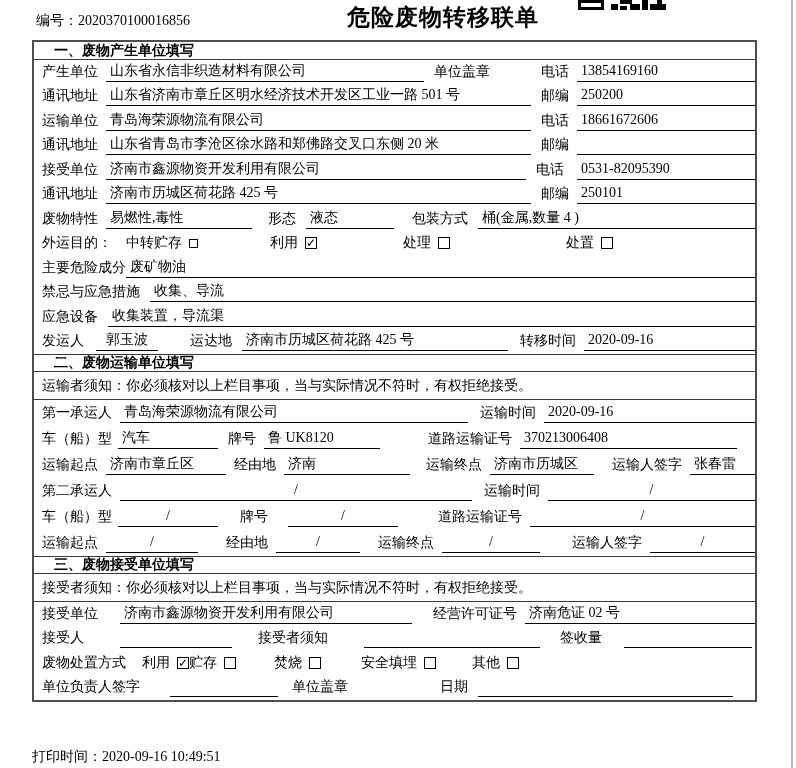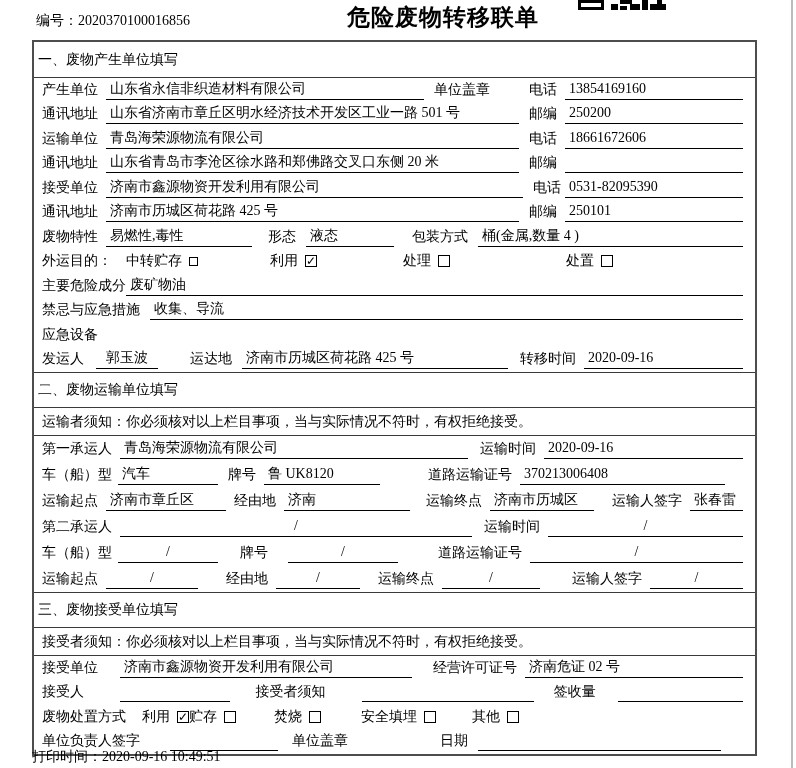--- a/index.html
+++ b/index.html
@@ -15,29 +15,29 @@
     font-size:23px; font-weight:bold; letter-spacing:1px;
   }
   .qr-frag { position:absolute; left:578px; top:0; }
   .page-edge { position:absolute; right:3px; top:0; width:2px; height:768px; background:#bcbcbc; }
 
   .form-table {
     position:absolute; left:32px; top:40px; width:725px;
     border:2px solid #4d4d4d; background:#fff;
   }
   .sec-h {
-    height:36px; display:flex; align-items:center; padding-left:4px;
-    font-weight:normal; border-bottom:1px solid #3a3a3a;
+    height:18px; display:flex; align-items:center; padding-left:20px;
+    font-weight:bold; border-bottom:1px solid #3a3a3a;
   }
   .sec-h.mid { border-top:1px solid #3a3a3a;text-align:right; }
   .notice-row {
     height:28px; display:flex; align-items:center; padding-left:8px;
     border-bottom:1px solid #3a3a3a; white-space:nowrap;
   }
-  .row { display:flex; align-items:flex-end; padding:0 12px 3px 8px; }
+  .row { display:flex; align-items:flex-end; padding:0 0 3px 8px; }
   .s1 .row { height:24.5px; }
   .s2 .row { height:26px; }
   .s3 .row { height:24.5px; }
   .lbl { white-space:nowrap; padding-bottom:1px; }
   .v {
     border-bottom:1px solid #000000; padding:0 4px 1px 4px;
     white-space:nowrap; overflow:hidden; line-height:18px; min-height:19px;
   }
   .fill { flex:1; }
   .c { text-align:center; }
@@ -102,21 +102,21 @@
       <span class="lbl">通讯地址</span>
       <span class="v fill" style="margin-left:8px;margin-right:10px">山东省青岛市李沧区徐水路和郑佛路交叉口东侧 20 米</span>
       <span class="lbl">邮编</span>
       <span class="v" style="width:178px;margin-left:8px"></span>
     </div>
 
     <div class="row">
       <span class="lbl">接受单位</span>
       <span class="v fill" style="margin-left:8px;margin-right:10px">济南市鑫源物资开发利用有限公司</span>
       <span class="lbl">电话</span>
-      <span class="v" style="width:178px;margin-left:4px">0531-82095390</span>
+      <span class="v" style="width:178px;margin-left:13px">0531-82095390</span>
     </div>
 
     <div class="row">
       <span class="lbl">通讯地址</span>
       <span class="v fill" style="margin-left:8px;margin-right:10px">济南市历城区荷花路 425 号</span>
       <span class="lbl">邮编</span>
       <span class="v" style="width:178px;margin-left:8px">250101</span>
     </div>
 
 
@@ -154,20 +154,21 @@
       <span class="v fill" style="">废矿物油</span>
     </div>
 
     <div class="row">
       <span class="lbl">禁忌与应急措施</span>
       <span class="v fill" style="margin-left:10px">收集、导流</span>
     </div>
 
     <div class="row">
       <span class="lbl">应急设备</span>
+      <span class="v fill" style="margin-left:10px">收集装置，导流渠</span>
     </div>
 
     <div class="row">
       <span class="lbl">发运人</span>
       <span class="v c" style="width:62px;margin-left:12px">郭玉波</span>
       <span class="lbl" style="margin-left:32px">运达地</span>
       <span class="v" style="width:266px;margin-left:10px">济南市历城区荷花路 425 号</span>
       <span class="lbl" style="margin-left:12px">转移时间</span>
       <span class="v fill" style="margin-left:8px">2020-09-16</span>
     </div>

